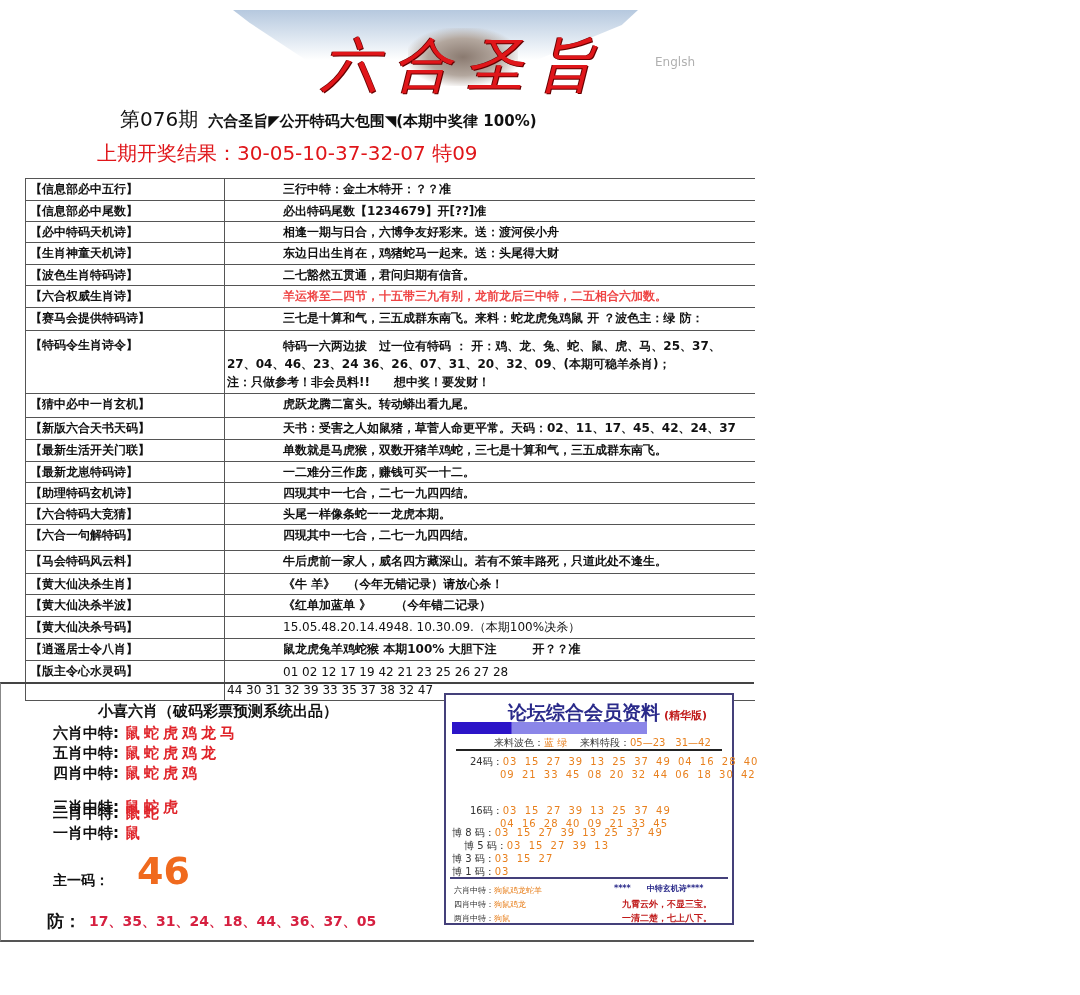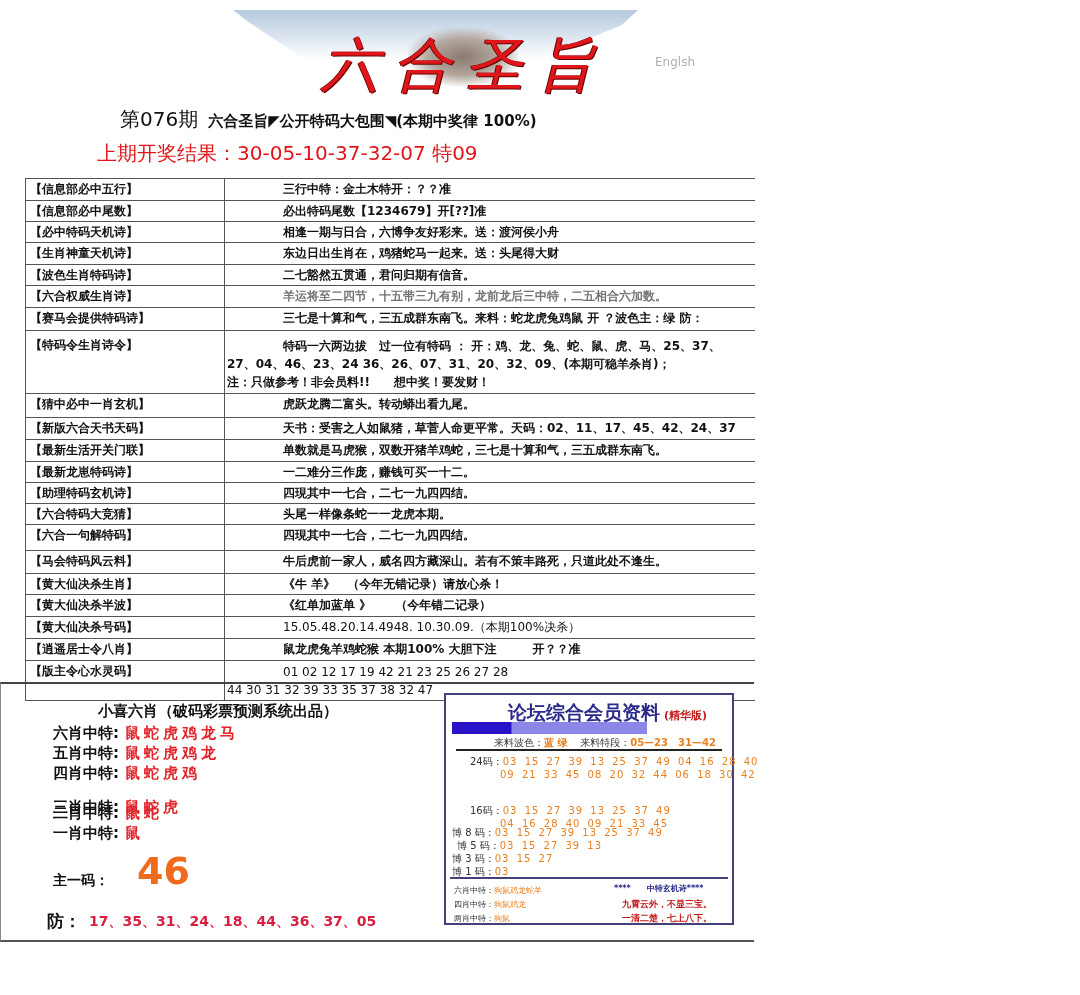--- a/index.html
+++ b/index.html
@@ -20,42 +20,42 @@
   .issue-sub { font-size:15px; font-weight:bold; color:#111; }
   .last-result { position:absolute; left:97px; top:140px; font-size:20px; color:#e0161a; }
 
   .table { position:absolute; left:25px; top:178px; width:730px; }
   .row { display:flex; border-top:1px solid #555; }
   .row:last-child { border-bottom:1px solid #555;justify-content:center; }
   .lcell { width:200px; flex:none; border-left:1px solid #555; border-right:1px solid #555;
     font-size:12px; font-weight:bold; padding:2px 4px; box-sizing:border-box; }
   .rcell { flex:1; font-size:12px; font-weight:bold; padding:2px 0 2px 58px; box-sizing:border-box;
     white-space:nowrap; overflow:hidden; }
-  .rcell.orange { color:#737373;font-family:Liberation Serif, serif; }
+  .rcell.orange { color:#ef4444;font-family:Liberation Serif, serif; }
   .rcell .sub { display:block; margin-left:-56px; }
   .rcell.nb { font-weight:normal; }
 
   .bottom { position:absolute; left:0; top:682px; width:753px; height:256px;
     border-top:2px solid #444; border-bottom:2px solid #555; border-left:1px solid #888; }
   .xx-title { position:absolute; left:97px; top:18px; font-size:15px; font-weight:bold; }
   .xx-row { position:absolute; left:52px; font-size:15px; font-weight:bold; }
   .xx-row .zodiac { color:#e0242a; margin-left:6px; letter-spacing:4px; }
   .main-code-label { position:absolute; left:52px; top:188px; font-size:14px; font-weight:bold; }
   .main-code { position:absolute; left:136px; top:165px; font-size:38px; font-weight:bold; color:#f06a1e; }
   .guard-label { position:absolute; left:46px; top:226px; font-size:17px; font-weight:bold; }
   .guard-nums { position:absolute; left:88px; top:229px; font-size:14px; font-weight:bold; color:#d62040; }
 
   .forum { position:absolute; left:443px; top:9px; width:290px; height:232px;
     border:2px solid #44407a; box-sizing:border-box; background:#fff; }
   .forum-title { position:absolute; left:62px; top:5px; font-size:19px; font-weight:bold; color:#2a2a8a; }
   .forum-title .ed { font-size:11px; color:#c01a1a; margin-left:4px; }
   .forum-bar { position:absolute; left:6px; top:27px; width:195px; height:12px;
     background:linear-gradient(90deg,#2b14c8 0%,#2b14c8 30%,#8b86e8 31%,#8b86e8 100%); }
   .forum-meta { position:absolute; left:48px; top:41px; font-size:10px; color:#333; }
-  .forum-meta .v { color:#e8801e;font-weight:bold; }
+  .forum-meta .v { color:#e8801e; }
   .forum-line { position:absolute; left:10px; right:10px; top:54px; border-top:2px solid #222; }
   .fcode { position:absolute; font-size:10px; color:#333; white-space:nowrap; }
   .fcode .v { color:#e8801e; letter-spacing:1px; word-spacing:3px; }
   .fcode .v2 { display:block; color:#e8801e; margin-left:30px; word-spacing:3px; letter-spacing:1px; }
   .forum-line2 { position:absolute; left:4px; right:4px; top:182px; border-top:2px solid #44407a; }
   .fz { position:absolute; font-size:8px; color:#333; }
   .fz .v { color:#e8801e; }
   .fpoem-head { position:absolute; left:168px; top:188px; font-size:8px; font-weight:bold; color:#2a2a8a; }
   .fpoem { position:absolute; left:176px; font-size:9px; font-weight:bold; color:#c01a1a; }
 </style>
@@ -188,21 +188,21 @@
     <div class="forum-bar"></div>
     <div class="forum-meta">
       <span>来料波色：</span><span class="v">蓝 绿</span>
       &nbsp;&nbsp;&nbsp;<span>来料特段：</span><span class="v">05—23　31—42</span>
     </div>
     <div class="forum-line"></div>
 
     <div class="fcode" style="left:24px;top:60px"><span>24码：</span><span class="v">03 15 27 39 13 25 37 49 04 16 28 40</span><span class="v2">09 21 33 45 08 20 32 44 06 18 30 42</span></div>
     <div class="fcode" style="left:24px;top:109px"><span>16码：</span><span class="v">03 15 27 39 13 25 37 49</span><span class="v2">04 16 28 40 09 21 33 45</span></div>
     <div class="fcode" style="left:6px;top:131px"><span>博 8 码：</span><span class="v">03 15 27 39 13 25 37 49</span></div>
-    <div class="fcode" style="left:11px;top:144px"><span>博 5 码：</span><span class="v">03 15 27 39 13</span></div>
+    <div class="fcode" style="left:18px;top:144px"><span>博 5 码：</span><span class="v">03 15 27 39 13</span></div>
     <div class="fcode" style="left:6px;top:157px"><span>博 3 码：</span><span class="v">03 15 27</span></div>
     <div class="fcode" style="left:6px;top:170px"><span>博 1 码：</span><span class="v">03</span></div>
 
     <div class="forum-line2"></div>
     <div class="fz" style="left:8px;top:190px"><span>六肖中特：</span><span class="v">狗鼠鸡龙蛇羊</span></div>
     <div class="fz" style="left:8px;top:204px"><span>四肖中特：</span><span class="v">狗鼠鸡龙</span></div>
     <div class="fz" style="left:8px;top:218px"><span>两肖中特：</span><span class="v">狗鼠</span></div>
     <div class="fpoem-head">****　　中特玄机诗****</div>
     <div class="fpoem" style="top:203px">九霄云外，不显三宝。</div>
     <div class="fpoem" style="top:217px">一清二楚，七上八下。</div>

